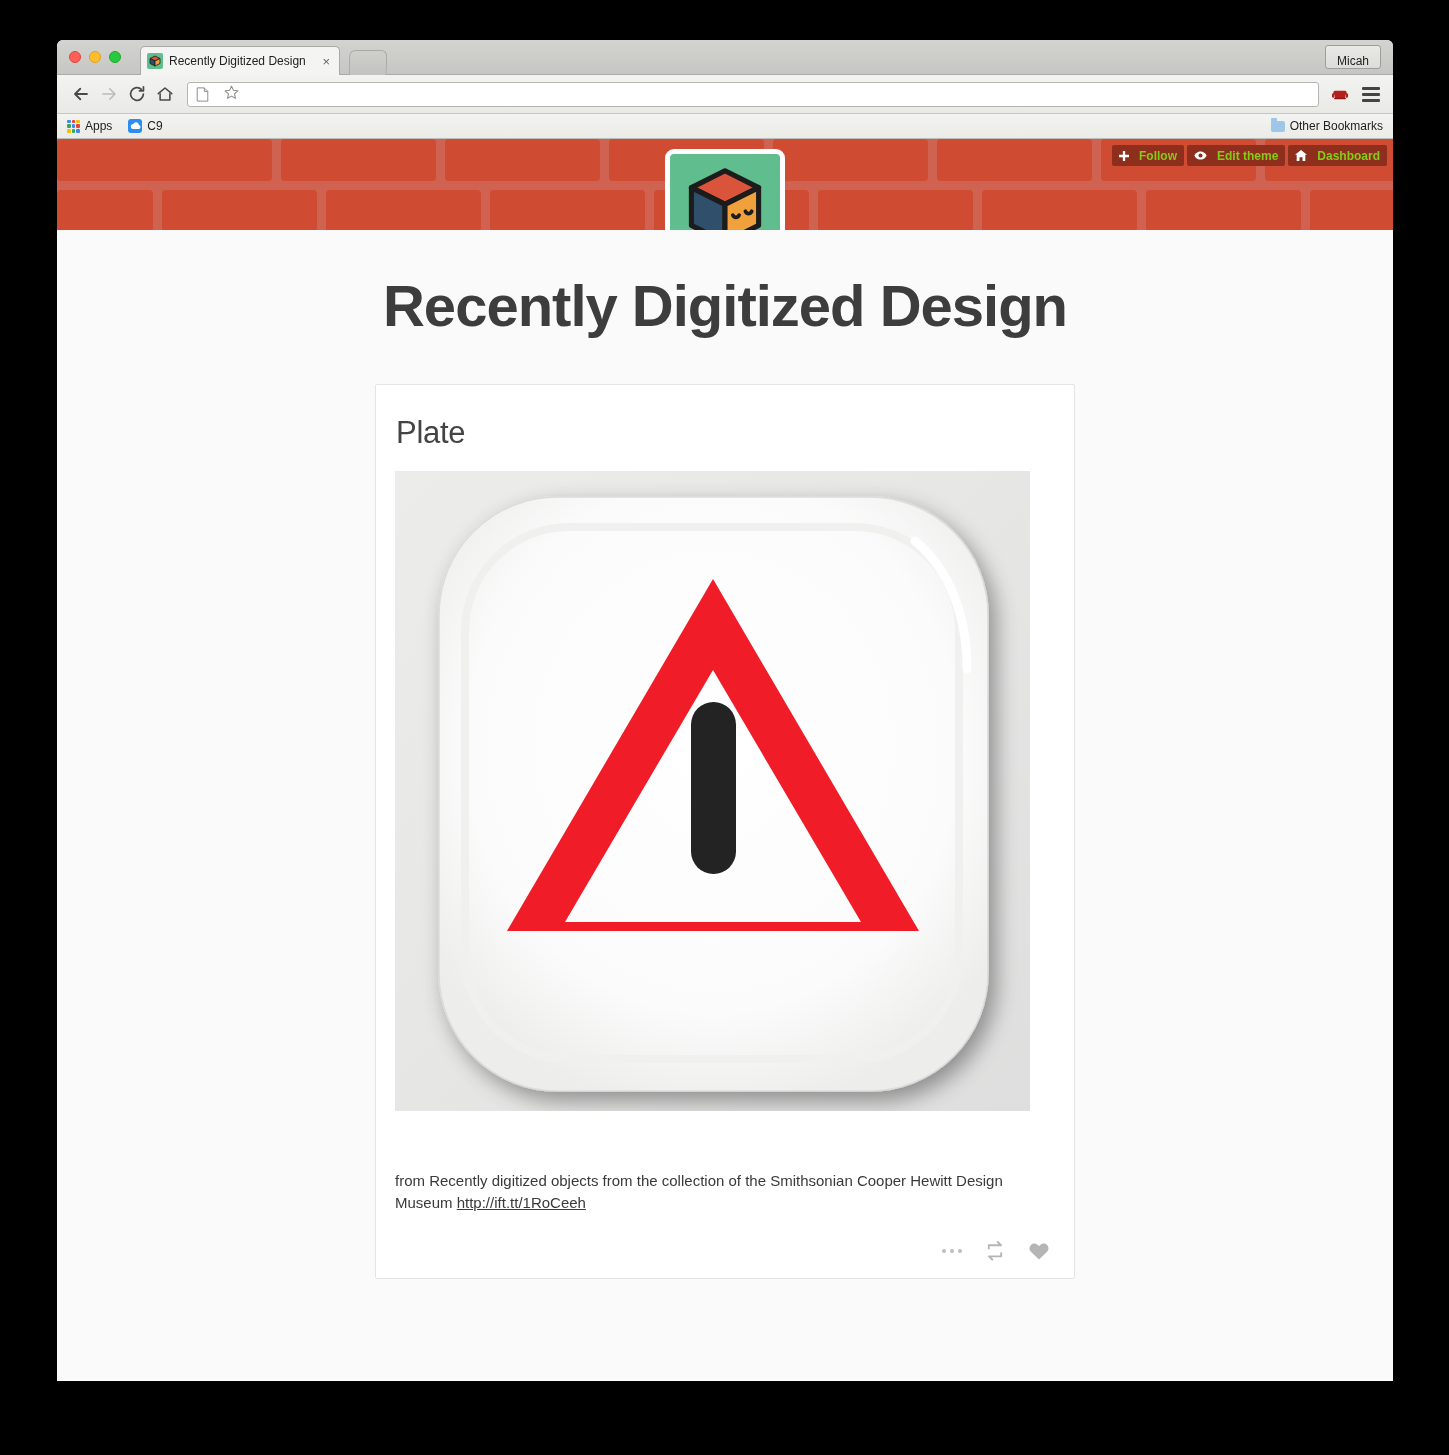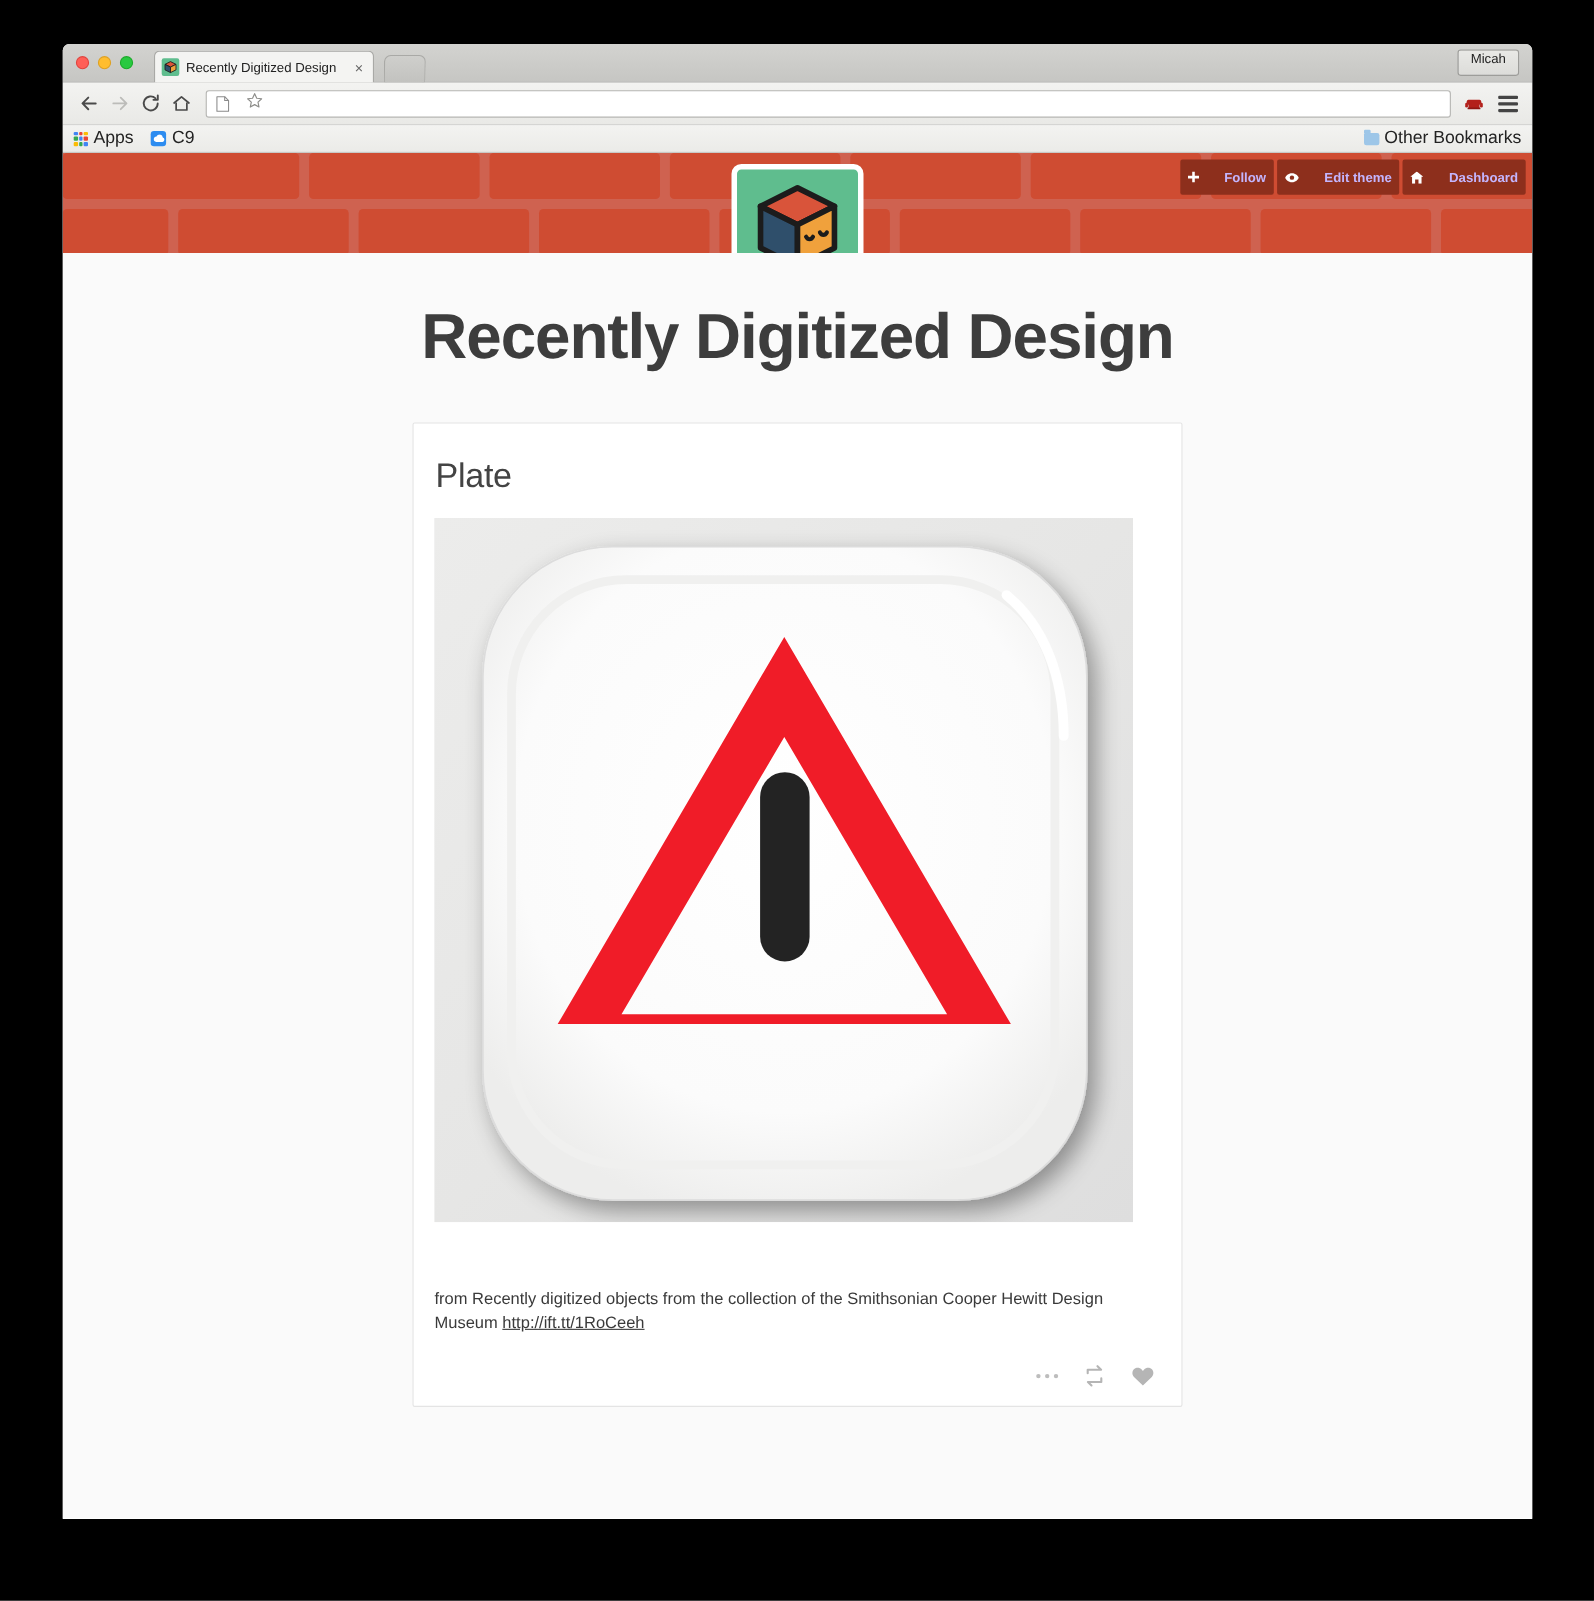--- a/index.html
+++ b/index.html
@@ -71,21 +71,21 @@
     position: absolute; left: 292px; top: 10px;
     width: 38px; height: 25px;
     background: linear-gradient(to bottom,#cfcfcc,#c2c2bf);
     border:1px solid #a9a9a6; border-bottom:none;
     border-radius: 6px 6px 0 0;
     transform: skewX(-1deg);
   }
   #user-chip {
     position: absolute; right: 12px; top: 5px;
     height: 24px; padding: 0 11px;
-    display: flex; align-items: flex-start;
+    display: flex; align-items: flex-end;
     border: 1px solid #9d9d9a; border-radius: 3px;
     background: linear-gradient(to bottom,#e9e9e6,#dcdcd9);
     font-size: 12px; color: #222;
   }
 
   
   #toolbar {
     height: 39px;
     background: linear-gradient(to bottom,#f3f3f1,#e9e9e6);
     border-bottom: 1px solid #c6c6c3;
@@ -115,21 +115,21 @@
   #menu-btn { width:24px;height:28px;display:flex;flex-direction:column;justify-content:center;gap:3px;flex:0 0 auto;margin-left:6px;padding:0 3px; }
   #menu-btn i { display:block; height:3px; background:#444; border-radius:1px; }
 
   
   #bookmarks-bar {
     height: 25px;
     background: linear-gradient(to bottom,#f3f3f1,#ebebe8);
     border-bottom: 1px solid #bdbdba;
     display:flex; align-items:center;
     padding: 0 10px;
-    font-size: 16px; color:#222;
+    font-size: 12px; color:#222;
   }
   .bm { display:flex; align-items:center; gap:5px; margin-right:16px; cursor:pointer; }
   #apps-grid { width:13px;height:13px;display:grid;grid-template-columns:repeat(3,1fr);grid-template-rows:repeat(3,1fr);gap:1px; }
   #apps-grid s { display:block; border-radius:1px; }
   #c9-icon {
     width:14px;height:14px;border-radius:3px;background:#2d8cf0;
     display:flex;align-items:center;justify-content:center;
   }
   #other-bookmarks { margin-left:auto; margin-right:0; }
   .folder-ico {
@@ -156,23 +156,23 @@
   .brick { height:42px; background:#cf4c32; border-radius:4px; flex:0 0 auto; }
   #brick-row-1 { top:0px; }
   #brick-row-2 { top:51px; }
 
   #tumblr-controls {
     position:absolute; right:0; top:0;
     display:flex; gap:3px; z-index:5;
     padding: 6px 6px 0 0;
   }
   .tb-btn {
-    display:flex; align-items:center; gap:23px;
-    height:32px; padding:0 7px;
-    background:#8d2f1c; color:#c4b5fd;
+    display:flex; align-items:center; gap:10px;
+    height:21px; padding:0 7px;
+    background:#8d2f1c; color:#84cc16;
     font-size:12px; font-weight:bold;
     border-radius:2px; cursor:pointer;
     white-space:nowrap;
   }
 
   #avatar {
     position:absolute; left:50%; top:10px;
     transform: translateX(-50%);
     width:110px; height:107px;
     background:#5fbd8e;

